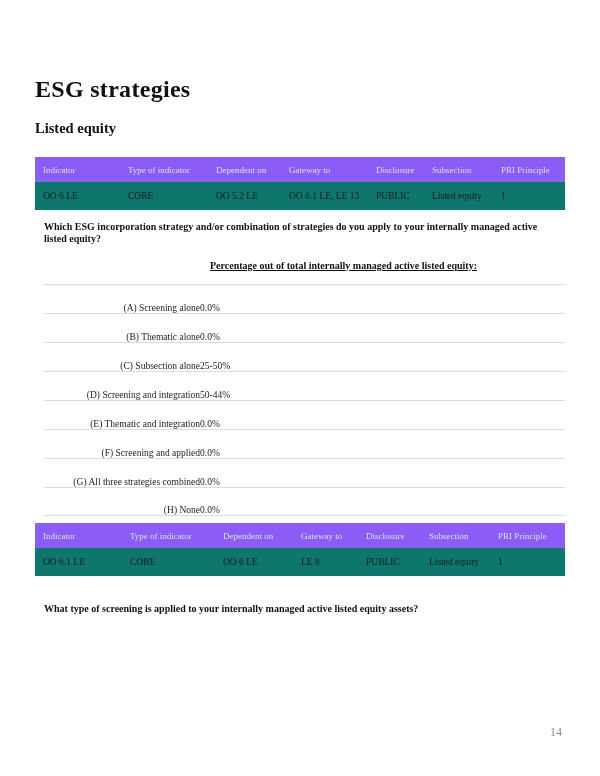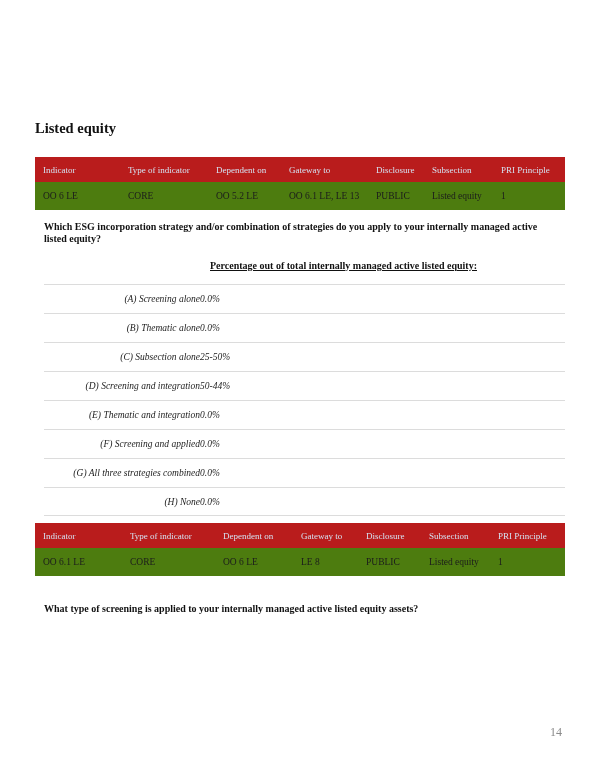--- a/index.html
+++ b/index.html
@@ -19,28 +19,28 @@
   .subtitle {
     position:absolute; left:35px; top:120px;
     font-size:14.5px; font-weight:bold; color:#111;
   }
   table.meta {
     position:absolute; left:35px; width:530px;
     border-collapse:collapse; table-layout:fixed;
   }
   .table1 { top:157px; }
   .table2 { top:523px; }
-  table.meta thead tr { background:#b91c1c;border-radius:11px; }
+  table.meta thead tr { background:#8b5cf6;border-radius:11px; }
   table.meta th {
     height:25px; font-weight:normal; text-align:left;
     color:#D5E1F1; font-size:9px; padding-left:8px;
     vertical-align:middle; white-space:nowrap; overflow:hidden;
   }
   table.meta td {
-    height:28px; background:#4d7c0f; font-size:9.5px; color:#1c1c1c;
+    height:28px; background:#0f766e; font-size:9.5px; color:#1c1c1c;
     padding-left:8px; vertical-align:middle; white-space:nowrap; overflow:hidden;
   }
   .table1 .c1{width:85px}.table1 .c2{width:88px}.table1 .c3{width:73px}
   .table1 .c4{width:87px}.table1 .c5{width:56px}.table1 .c6{width:69px}
   .table1 .c7{width:72px}
   .table2 .c1{width:87px}.table2 .c2{width:93px}.table2 .c3{width:78px}
   .table2 .c4{width:65px}.table2 .c5{width:63px}.table2 .c6{width:69px}
   .table2 .c7{width:75px}
   .question {
     position:absolute; left:44px; width:516px;
@@ -50,42 +50,42 @@
   .q1 { top:221px; }
   .q2 { top:592px;margin-top:11px; }
   .pct-header {
     position:absolute; left:210px; top:260px;
     font-size:10px; font-weight:bold; color:#111;text-decoration:underline;
   }
   .options {
     position:absolute; left:44px; top:284px; width:521px;
   }
   .opt-row {
-    display:flex; align-items:center; height:29px;
+    display:flex; align-items:flex-end; height:29px;
     border-top:1px solid #DCDCDC;
-    font-style:italic;
   }
   .opt-row:last-child { border-bottom:1px solid #DCDCDC; }
   .opt-label {
     width:156px; text-align:right;
     font-size:9.5px; color:#1c1c1c;
   }
   .opt-value {
     font-size:9.5px; color:#1c1c1c;
   }
   .page-number {
     position:absolute; left:550px; top:725px;
     font-size:12px; color:#8a8a8a;
   }
 </style>
 </head>
 <body>
 
 <div class="page">
 
+  <div class="title">ESG strategies</div>
   <div class="subtitle">Listed equity</div>
 
   <table class="meta table1">
     <thead>
       <tr>
         <th class="c1">Indicator</th>
         <th class="c2">Type of indicator</th>
         <th class="c3">Dependent on</th>
         <th class="c4">Gateway to</th>
         <th class="c5">Disclosure</th>

